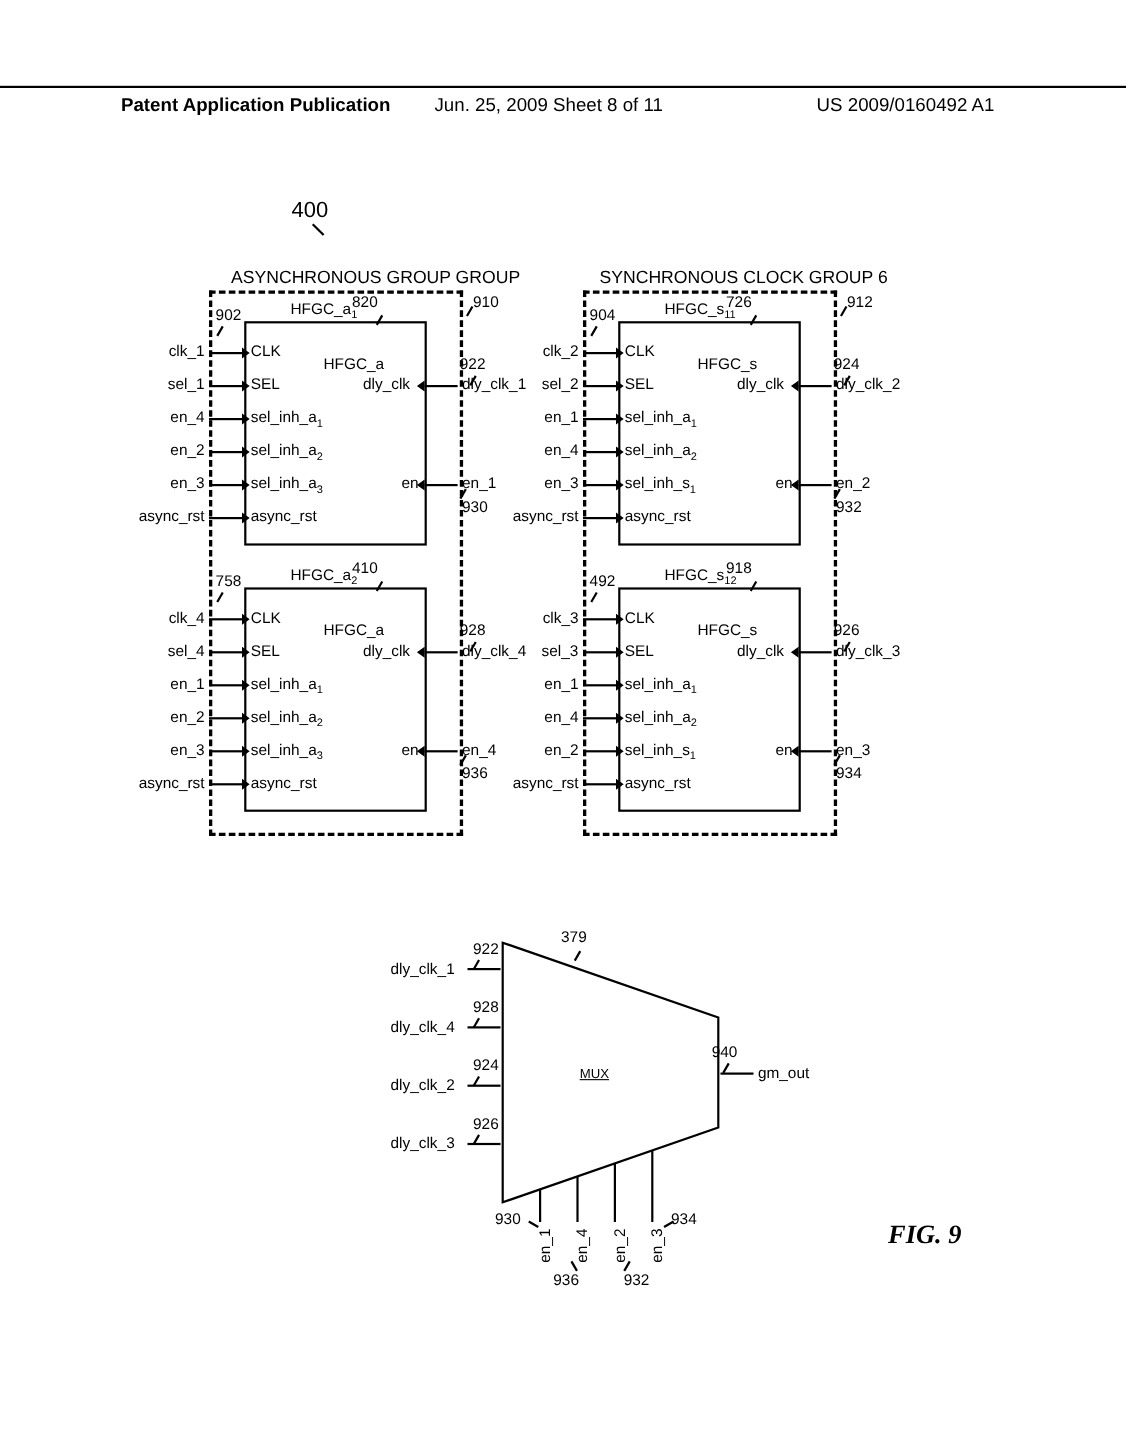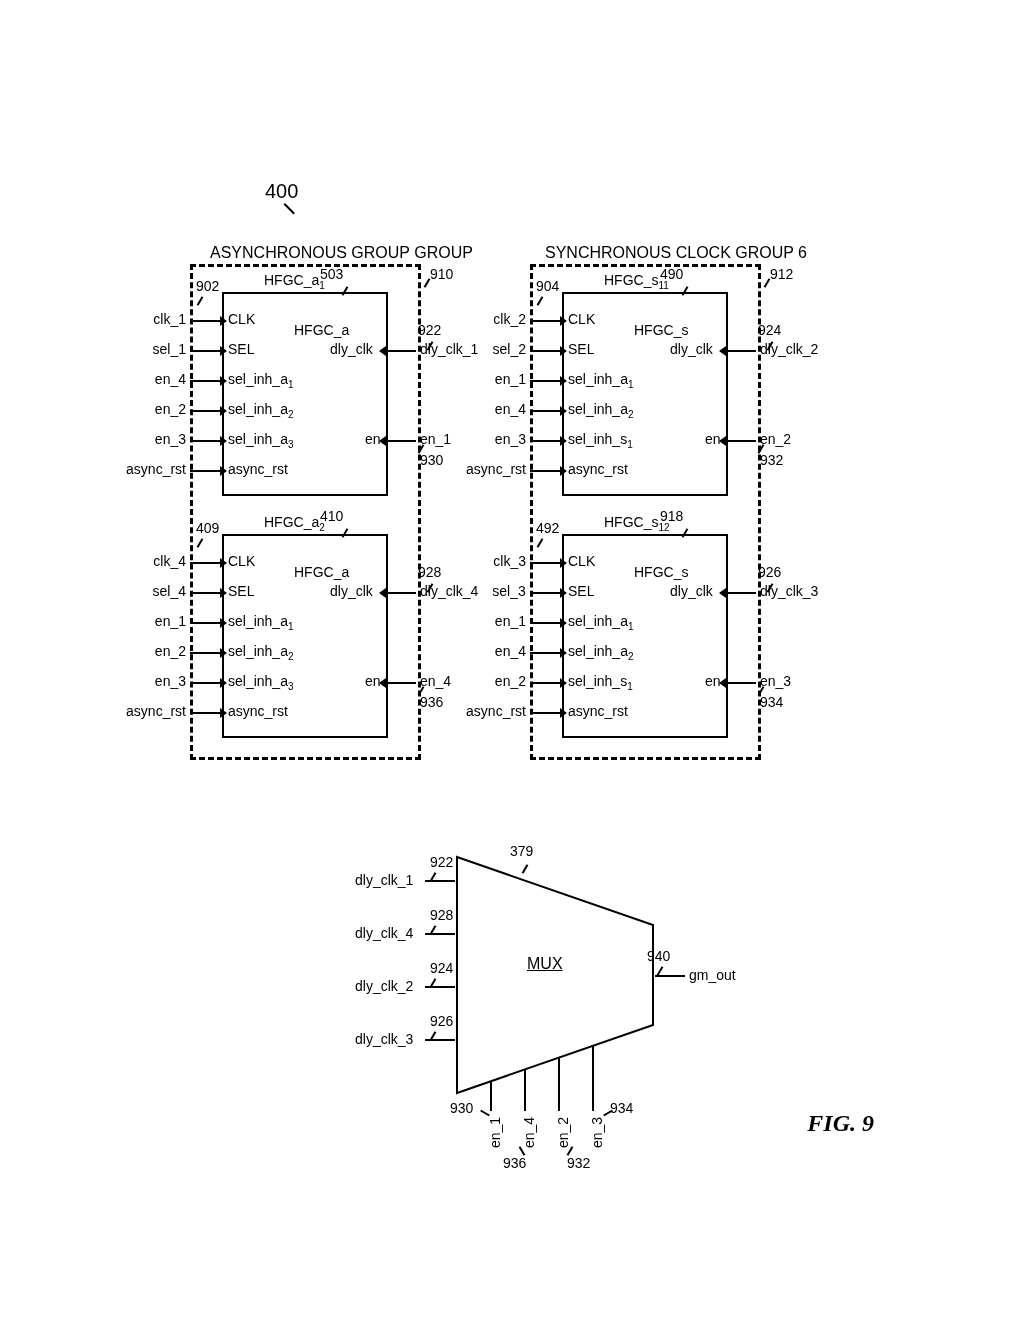--- a/index.html
+++ b/index.html
@@ -157,29 +157,34 @@
     left:120px;top:15px;
   }
   .mux-sel-label{
     position:absolute;
     font-size:14px;
     transform-origin: left top;
     transform: rotate(-90deg);
   }
   .mux-center{
     position:absolute;
-    font-size:16px;
-    left:192px;top:115px;text-decoration:underline;
+    font-size:12px;
+    left:192px;top:129px;text-decoration:underline;
   }
 </style>
 </head>
 <body>
 
 <div class="page">
 
+  <div class="header">
+    <div class="header-left">Patent Application Publication</div>
+    <div class="header-mid">Jun. 25, 2009  Sheet 8 of 11</div>
+    <div class="header-right">US 2009/0160492 A1</div>
+  </div>
 
   <div class="top-ref">400</div>
   <div class="top-arrow"></div>
 
   <div class="grp-title async">ASYNCHRONOUS GROUP GROUP</div>
   <div class="grp-title sync">SYNCHRONOUS CLOCK GROUP 6</div>
 
   <div class="dashbox async"></div>
   <div class="dashbox sync"></div>
 
@@ -188,21 +193,21 @@
   <div class="refnum" style="left:770px;top:266px">912</div>
   <div class="tick" style="left:762px;top:282px"></div>
 
   <div class="block tl">
     <div class="top-title"><span>HFGC_a</span><span class="sub">1</span></div>
     <div class="inner-title">HFGC_a</div>
   </div>
 
   <div class="refnum" style="left:196px;top:278px">902</div>
   <div class="tick" style="left:195px;top:300px"></div>
-  <div class="refnum" style="left:320px;top:266px">503</div>
+  <div class="refnum" style="left:320px;top:266px">820</div>
   <div class="tick" style="left:340px;top:290px"></div>
 
   <div class="port" style="left:228px;top:311px">CLK</div>
   <div class="port" style="left:228px;top:341px">SEL</div>
   <div class="port" style="left:228px;top:371px"><span>sel_inh_a</span><span class="sub">1</span></div>
   <div class="port" style="left:228px;top:401px"><span>sel_inh_a</span><span class="sub">2</span></div>
   <div class="port" style="left:228px;top:431px"><span>sel_inh_a</span><span class="sub">3</span></div>
   <div class="port" style="left:228px;top:461px">async_rst</div>
 
   <div class="port" style="left:152px;top:311px;text-align:right;width:34px">clk_1</div>
@@ -227,21 +232,21 @@
   <div class="port" style="left:420px;top:431px">en_1</div>
   <div class="refnum" style="left:418px;top:322px">922</div>
   <div class="tick" style="left:425px;top:345px"></div>
   <div class="refnum" style="left:420px;top:452px">930</div>
   <div class="tick" style="left:416px;top:448px"></div>
 
   <div class="block bl">
     <div class="top-title"><span>HFGC_a</span><span class="sub">2</span></div>
     <div class="inner-title">HFGC_a</div>
   </div>
-  <div class="refnum" style="left:196px;top:520px">409</div>
+  <div class="refnum" style="left:196px;top:520px">758</div>
   <div class="tick" style="left:195px;top:542px"></div>
   <div class="refnum" style="left:320px;top:508px">410</div>
   <div class="tick" style="left:340px;top:532px"></div>
 
   <div class="port" style="left:228px;top:553px">CLK</div>
   <div class="port" style="left:228px;top:583px">SEL</div>
   <div class="port" style="left:228px;top:613px"><span>sel_inh_a</span><span class="sub">1</span></div>
   <div class="port" style="left:228px;top:643px"><span>sel_inh_a</span><span class="sub">2</span></div>
   <div class="port" style="left:228px;top:673px"><span>sel_inh_a</span><span class="sub">3</span></div>
   <div class="port" style="left:228px;top:703px">async_rst</div>
@@ -270,21 +275,21 @@
   <div class="tick" style="left:425px;top:587px"></div>
   <div class="refnum" style="left:420px;top:694px">936</div>
   <div class="tick" style="left:416px;top:690px"></div>
 
   <div class="block tr">
     <div class="top-title"><span>HFGC_s</span><span class="sub">11</span></div>
     <div class="inner-title">HFGC_s</div>
   </div>
   <div class="refnum" style="left:536px;top:278px">904</div>
   <div class="tick" style="left:535px;top:300px"></div>
-  <div class="refnum" style="left:660px;top:266px">490</div>
+  <div class="refnum" style="left:660px;top:266px">726</div>
   <div class="tick" style="left:680px;top:290px"></div>
 
   <div class="port" style="left:568px;top:311px">CLK</div>
   <div class="port" style="left:568px;top:341px">SEL</div>
   <div class="port" style="left:568px;top:371px"><span>sel_inh_a</span><span class="sub">1</span></div>
   <div class="port" style="left:568px;top:401px"><span>sel_inh_a</span><span class="sub">2</span></div>
   <div class="port" style="left:568px;top:431px"><span>sel_inh_s</span><span class="sub">1</span></div>
   <div class="port" style="left:568px;top:461px">async_rst</div>
 
   <div class="port" style="left:492px;top:311px;text-align:right;width:34px">clk_2</div>

